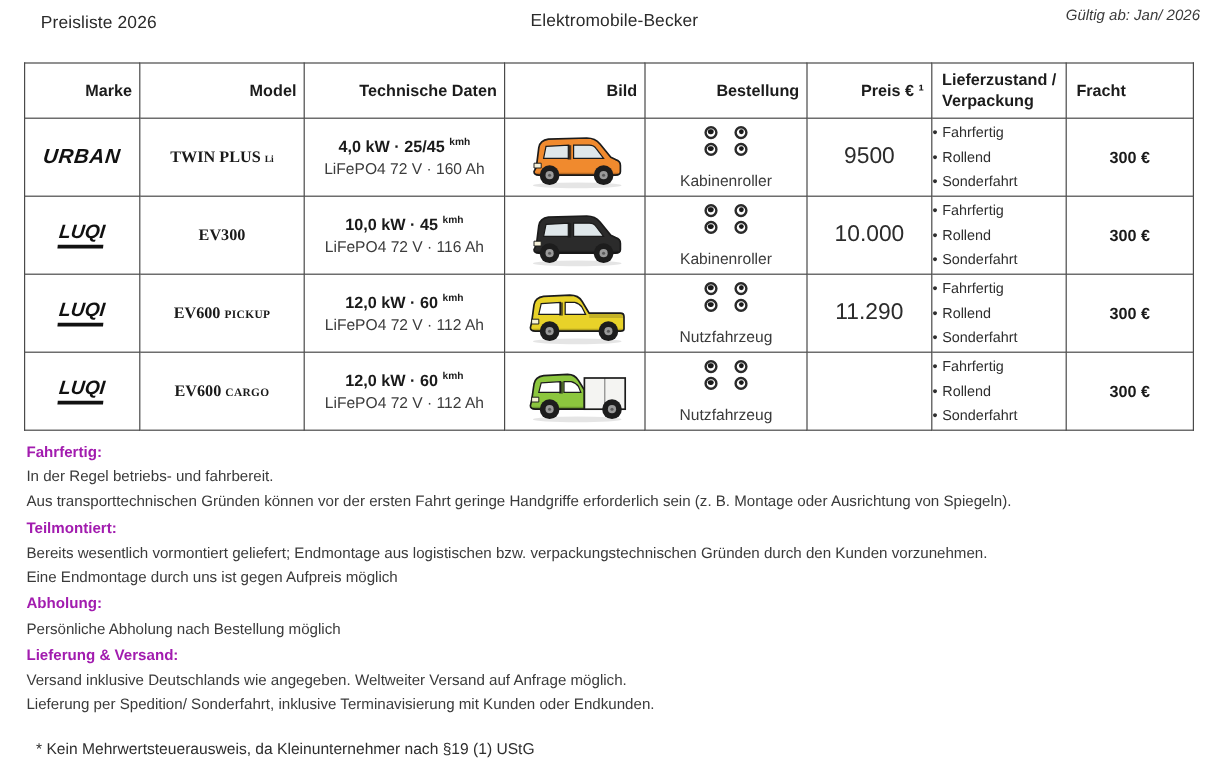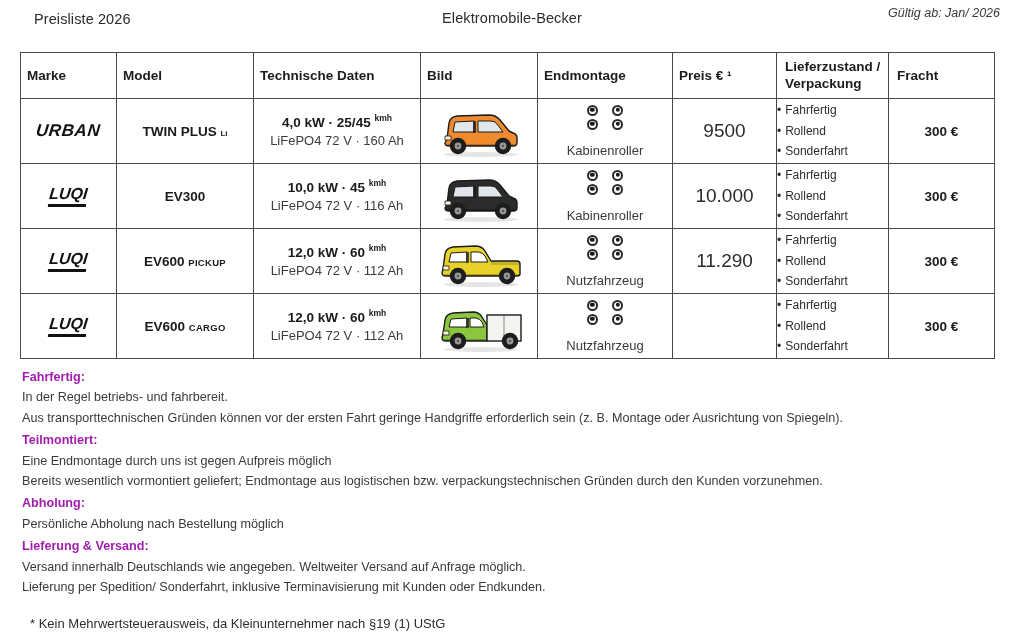--- a/index.html
+++ b/index.html
@@ -65,21 +65,21 @@
   table.pricelist td {
     border: 1.3px solid #4a4a4a;
     vertical-align: middle;
     padding: 0;
   }
   table.pricelist thead th {
     height: 41px;
     font-size: 13.5px;
     font-weight: bold;
     color: #1c1c1c;
-    text-align: left;
+    text-align: right;
     padding: 2px 6px;
   }
   th.th-liefer {
     text-align: left !important;
     padding-left: 8px !important;
     line-height: 1.25;
   }
   th.th-fracht {
     text-align: left !important;
     padding-left: 8px !important;
@@ -115,20 +115,21 @@
     padding-bottom: 1px;
   }
   td.cell-brand { text-align: center; }
 
   
   td.cell-model {
     text-align: center;
     font-size: 13.5px;
     font-weight: bold;
     color: #1a1a1a;
+    font-family: Liberation Serif, serif;
   }
   td.cell-model .variant {
     font-size: 9.5px;
     font-weight: bold;
     letter-spacing: .3px;
     color: #1a1a1a;
   }
   td.cell-model .suffix-li {
     font-size: 8px;
     font-weight: bold;
@@ -287,21 +288,21 @@
         <col class="c-preis">
         <col class="c-liefer">
         <col class="c-fracht">
     </colgroup>
     <thead>
       <tr>
         <th>Marke</th>
         <th>Model</th>
         <th>Technische Daten</th>
         <th>Bild</th>
-        <th>Endmontage</th>
+        <th>Bestellung</th>
         <th>Preis € ¹</th>
         <th class="th-liefer">
           <span>Lieferzustand /</span><br>
           <span>Verpackung</span>
         </th>
         <th class="th-fracht">Fracht</th>
       </tr>
     </thead>
     <tbody>
         <tr>
@@ -497,22 +498,22 @@
         </tr>
       </tbody>
   </table>
 </div>
 
 <div class="notes">
     <div class="note-head">Fahrfertig:</div>
     <div class="note-line">In der Regel betriebs- und fahrbereit.</div>
     <div class="note-line">Aus transporttechnischen Gründen können vor der ersten Fahrt geringe Handgriffe erforderlich sein (z. B. Montage oder Ausrichtung von Spiegeln).</div>
     <div class="note-head">Teilmontiert:</div>
+    <div class="note-line">Bereits wesentlich vormontiert geliefert; Endmontage aus logistischen bzw. verpackungstechnischen Gründen durch den Kunden vorzunehmen.</div>
     <div class="note-line">Eine Endmontage durch uns ist gegen Aufpreis möglich</div>
-    <div class="note-line">Bereits wesentlich vormontiert geliefert; Endmontage aus logistischen bzw. verpackungstechnischen Gründen durch den Kunden vorzunehmen.</div>
     <div class="note-head">Abholung:</div>
     <div class="note-line">Persönliche Abholung nach Bestellung möglich</div>
     <div class="note-head">Lieferung &amp; Versand:</div>
-    <div class="note-line">Versand innerhalb Deutschlands wie angegeben. Weltweiter Versand auf Anfrage möglich.</div>
+    <div class="note-line">Versand inklusive Deutschlands wie angegeben. Weltweiter Versand auf Anfrage möglich.</div>
     <div class="note-line">Lieferung per Spedition/ Sonderfahrt, inklusive Terminavisierung mit Kunden oder Endkunden.</div>
   </div>
 
 <div class="footnote">* Kein Mehrwertsteuerausweis, da Kleinunternehmer nach §19 (1) UStG</div>
 
 </body></html>

